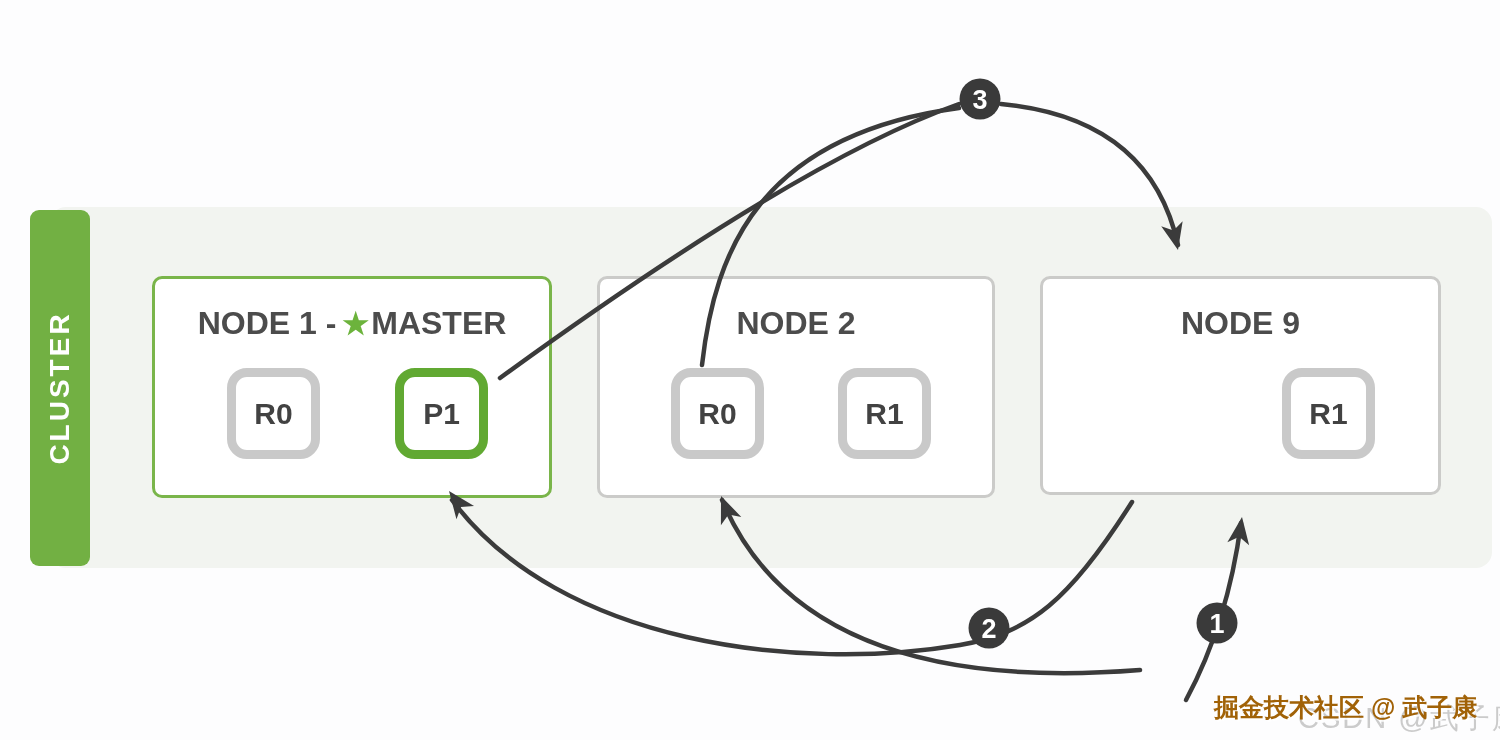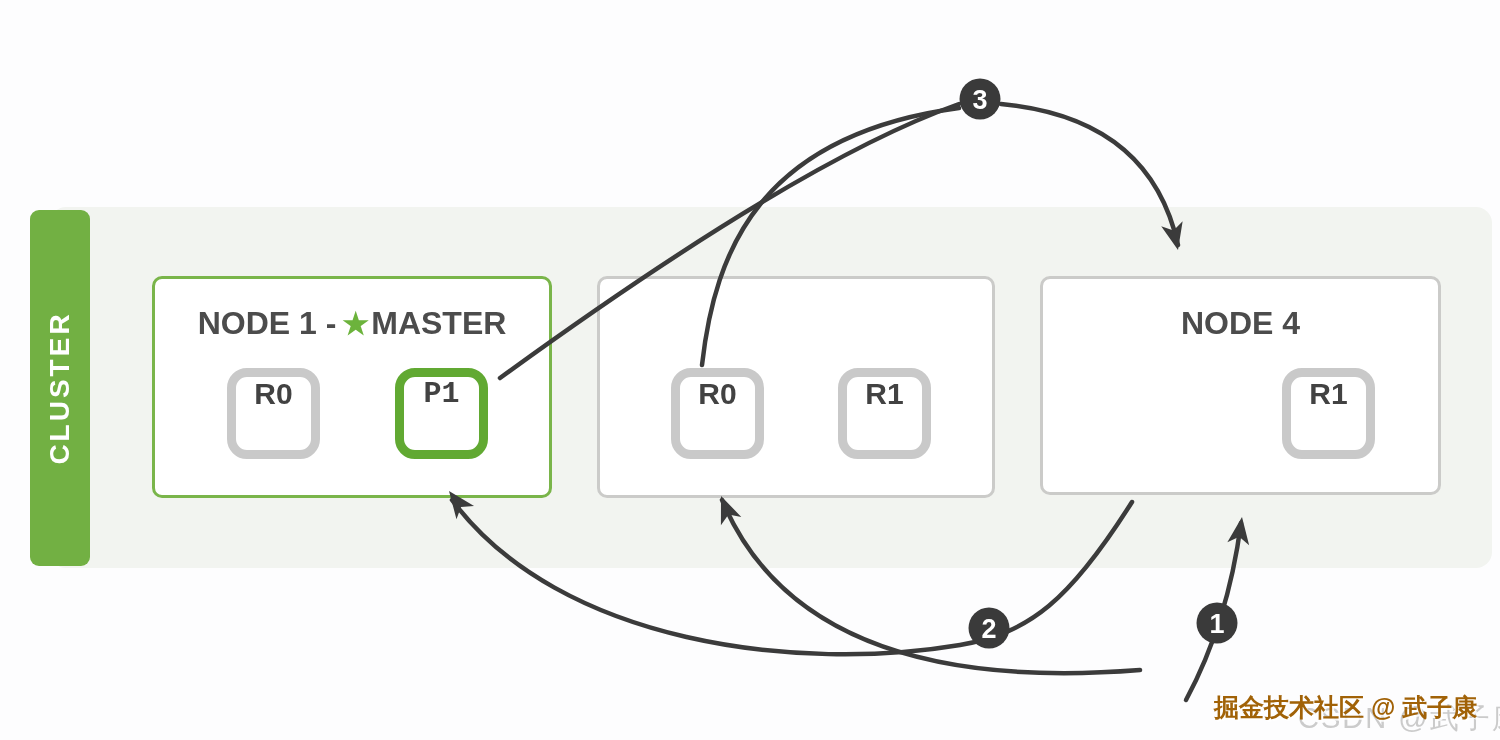--- a/index.html
+++ b/index.html
@@ -29,24 +29,24 @@
   .node-2{left:597px;width:398px;}
   .node-3{left:1040px;width:401px;height:219px;}
   .node-title{
     position:absolute;top:26px;left:0;width:100%;text-align:center;
     font-weight:bold;font-size:32px;color:#4c4c4c;white-space:nowrap;
   }
   .star{color:#6cb33c;font-size:30px;vertical-align:baseline;padding:0 2px 0 6px;}
   .shard{
     position:absolute;top:89px;width:93px;height:91px;background:#ffffff;
     border:9px solid #c9c9c9;border-radius:20px;box-sizing:border-box;
-    display:flex;justify-content:center;
+    display:flex;align-items:center;justify-content:center;
     font-weight:bold;font-size:30px;color:#424242;
   }
-  .shard.primary{border-color:#61a932;font-family:Liberation Mono, monospace;}
+  .shard.primary{border-color:#61a932;}
   .sh-a{left:72px;}
   .sh-b{left:240px;}
   .arrows{position:absolute;left:0;top:0;pointer-events:none;}
   .wm-back{
     position:absolute;left:1298px;top:699px;white-space:nowrap;
     color:#cbcbcb;font-size:29px;letter-spacing:2px;
   }
   .wm-front{
     position:absolute;left:1214px;top:691px;white-space:nowrap;
     color:#a16207;font-weight:bold;font-size:25px;
@@ -70,31 +70,34 @@
     </div>
     <div class="shard sh-a">
       <span>R0</span>
     </div>
     <div class="shard sh-b primary">
       <span>P1</span>
     </div>
   </div>
 
   <div class="node node-2">
+    <div class="node-title">
+      <span>NODE 2</span>
+    </div>
     <div class="shard sh-a" style="left:71px">
       <span>R0</span>
     </div>
     <div class="shard sh-b" style="left:238px">
       <span>R1</span>
     </div>
   </div>
 
   <div class="node node-3">
     <div class="node-title">
-      <span>NODE 4</span>
+      <span>NODE 9</span>
     </div>
     <div class="shard sh-b" style="left:239px">
       <span>R1</span>
     </div>
   </div>
 
   <svg class="arrows" width="1500" height="740" viewBox="0 0 1500 740">
     <g fill="none" stroke="#3b3b3b" stroke-width="4.5" stroke-linecap="round">
 
       <path d="M 500 378 Q 800 160 959 104"></path>

